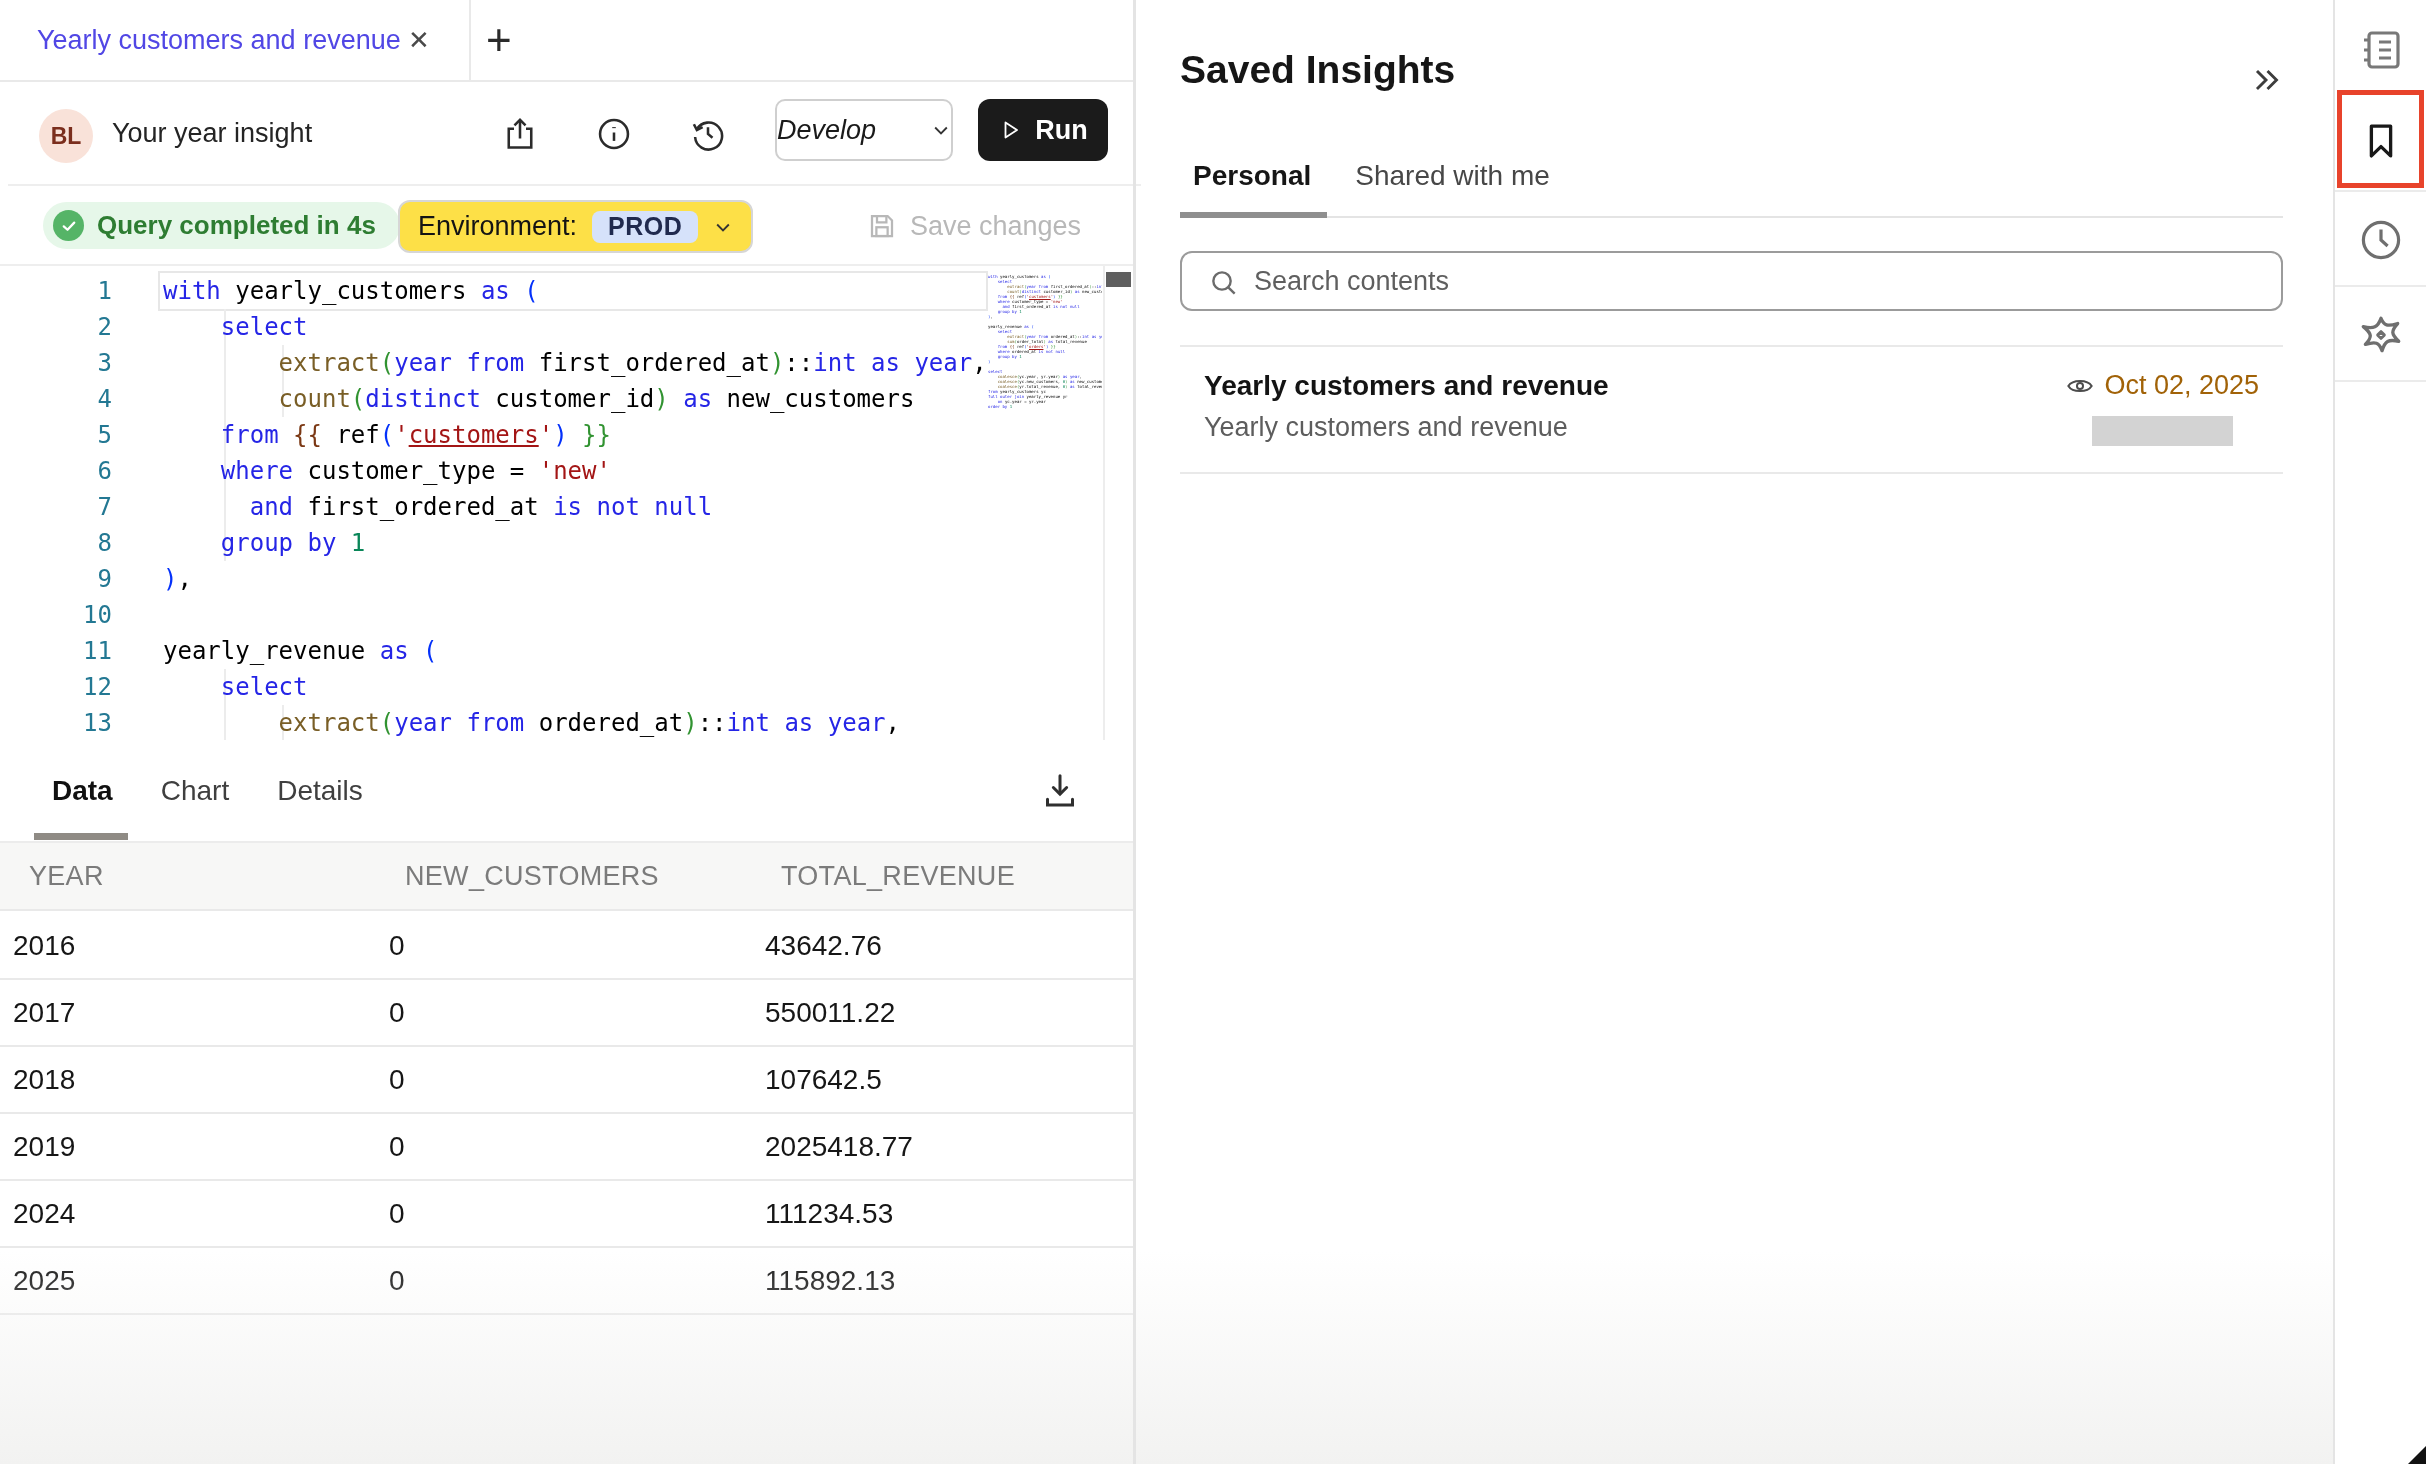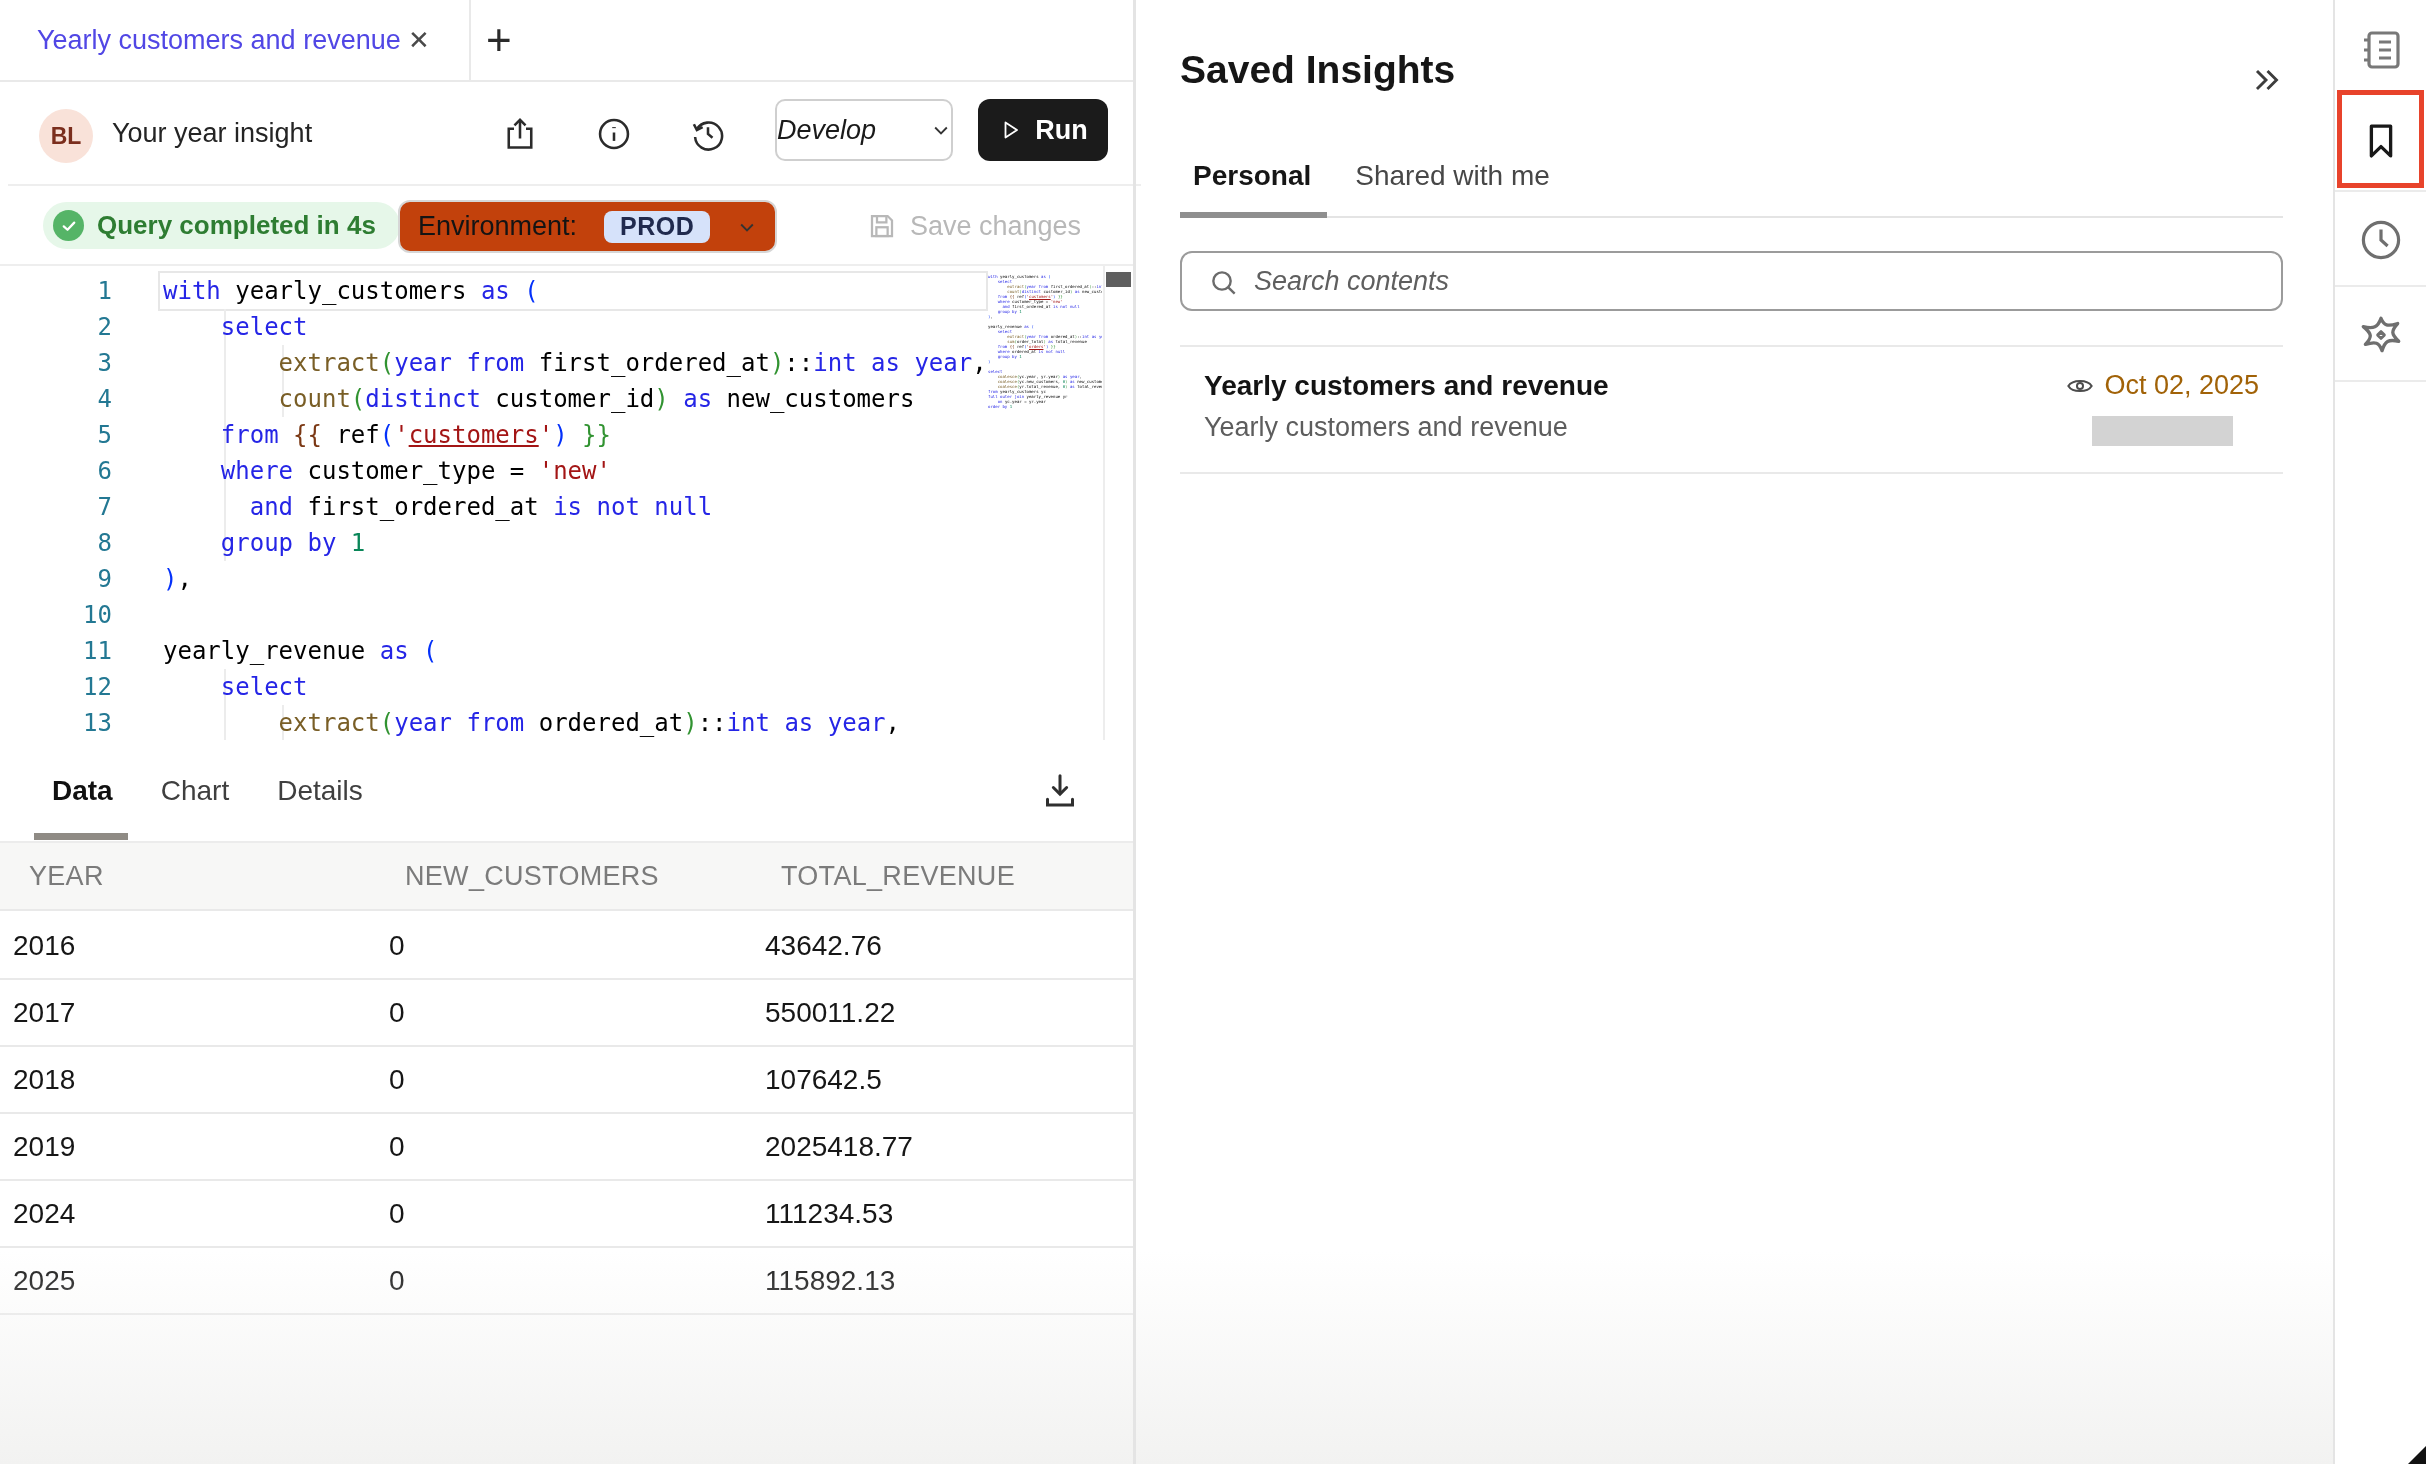--- a/index.html
+++ b/index.html
@@ -18,21 +18,21 @@
   .avatar { left:31px; top:27px; width:54px; height:54px; border-radius:50%; background:#f9e2d9; color:#7b2e1d; font-weight:700; font-size:23px; display:flex; align-items:center; justify-content:center; }
   .tb-label { left:104px; top:0; height:100%; display:flex; align-items:center; font-size:27px; color:#242424; }
   .tb-icon { top:34px; width:36px; height:36px; }
   .btn-develop { left:767px; top:17px; width:178px; height:62px; border:2px solid #cfcfcf; border-radius:10px; background:#fff; display:flex; align-items:center; justify-content:space-between; gap:12px; font-size:27px; color:#1a1a1a; cursor:pointer;font-style:italic; }
   .btn-run { left:970px; top:17px; width:130px; height:62px; background:#1b1b1b; border-radius:12px; display:flex; align-items:center; justify-content:center; gap:13px; color:#fff; font-size:27px; font-weight:600; cursor:pointer; }
 
   #statusbar { left:0; top:188px; width:1133px; height:78px; border-bottom:2px solid #eeeeee; background:#fff; }
   .pill-green { left:43px; top:14px; height:47px; background:#e6f7e9; border-radius:24px; display:flex; align-items:center; gap:13px; padding:0 24px 0 10px; }
   .check-circle { width:31px; height:31px; border-radius:50%; background:#55b467; display:flex; align-items:center; justify-content:center; }
   .pill-green-text { color:#2e7d32; font-weight:600; font-size:26px; }
-  .env-box { left:398px; top:12px; height:53px; border:2px solid #d6d6d6; border-radius:12px; background:#c2410c; display:flex; align-items:center; gap:27px; padding:0 18px; cursor:pointer;justify-content:center; }
+  .env-box { left:398px; top:12px; height:53px; border:2px solid #d6d6d6; border-radius:12px; background:#fde047; display:flex; align-items:center; gap:15px; padding:0 18px; cursor:pointer;justify-content:center; }
   .env-label { font-size:27px; color:#141414; }
   .env-pill { background:#d6e2fa; color:#202a4e; font-weight:700; font-size:25px; letter-spacing:.5px; border-radius:8px; height:32px; display:flex; align-items:center; padding:0 16px; }
   .save-group { right:52px; top:0; height:100%; display:flex; align-items:center; gap:13px; color:#b8b8b8; font-size:27px; }
 
   
   #editor { left:0; top:266px; width:1133px; height:474px; overflow:hidden; background:#fff; }
   #gutter { left:0; top:7px; width:112px; }
   .gut-ln { height:36px; line-height:36px; text-align:right; font-family:"DejaVu Sans Mono", monospace; font-size:24px; color:#237893; }
   #code { left:163px; top:7px; width:822px; }
   .code-ln { height:36px; line-height:36px; font-family:"DejaVu Sans Mono", monospace; font-size:24px; white-space:pre; overflow:hidden; color:#000; }
@@ -64,21 +64,21 @@
   
   .panel-title { left:1180px; top:48px; font-size:39px; font-weight:600; color:#161616; }
   .collapse-icon { left:2246px; top:62px; width:40px; height:36px; cursor:pointer; }
   #panel-tabs { left:1193px; top:160px; display:flex; gap:44px; }
   .ptab { font-size:28px; color:#474747; cursor:pointer; }
   .ptab.active { font-weight:700; color:#161616; }
   .ptab-track { left:1180px; top:216px; width:1103px; height:2px; background:#e4e4e4; }
   .ptab-underline { left:1180px; top:212px; width:147px; height:6px; background:#8f8f8f; }
   .search-box { left:1180px; top:251px; width:1103px; height:60px; border:2px solid #9b9b9b; border-radius:12px; background:#fff; }
   .search-box svg { position:absolute; left:26px; top:14px; }
-  .search-box input { position:absolute; left:72px; top:0; width:1000px; height:56px; border:none; outline:none; font-size:27px; font-family:"Liberation Sans",sans-serif; color:#333; background:transparent;font-style:italic; }
+  .search-box input { position:absolute; left:72px; top:0; width:1000px; height:56px; border:none; outline:none; font-size:27px; font-family:"Liberation Sans",sans-serif; color:#333; background:transparent; }
   .search-box input::placeholder { color:#5f5f5f; }
   .p-divider { left:1180px; width:1103px; height:2px; background:#e9e9e9; }
   .item-title { left:1204px; top:370px; font-size:28px; font-weight:600; color:#141414; cursor:pointer; }
   .item-meta { left:1180px; top:370px; width:1079px; display:flex; justify-content:flex-end; align-items:center; gap:10px; font-size:27px; color:#a16207; }
   .item-sub { left:1204px; top:412px; font-size:27px; color:#5d5d5d; }
   .skeleton { left:2092px; top:416px; width:141px; height:30px; background:#d3d3d3; }
 
   
   .rail-item { left:2335px; width:91px; height:95px; display:flex; align-items:center; justify-content:center; cursor:pointer; background:#fff; }
   .rail-sep { left:2335px; width:91px; height:2px; background:#ebebeb; }

